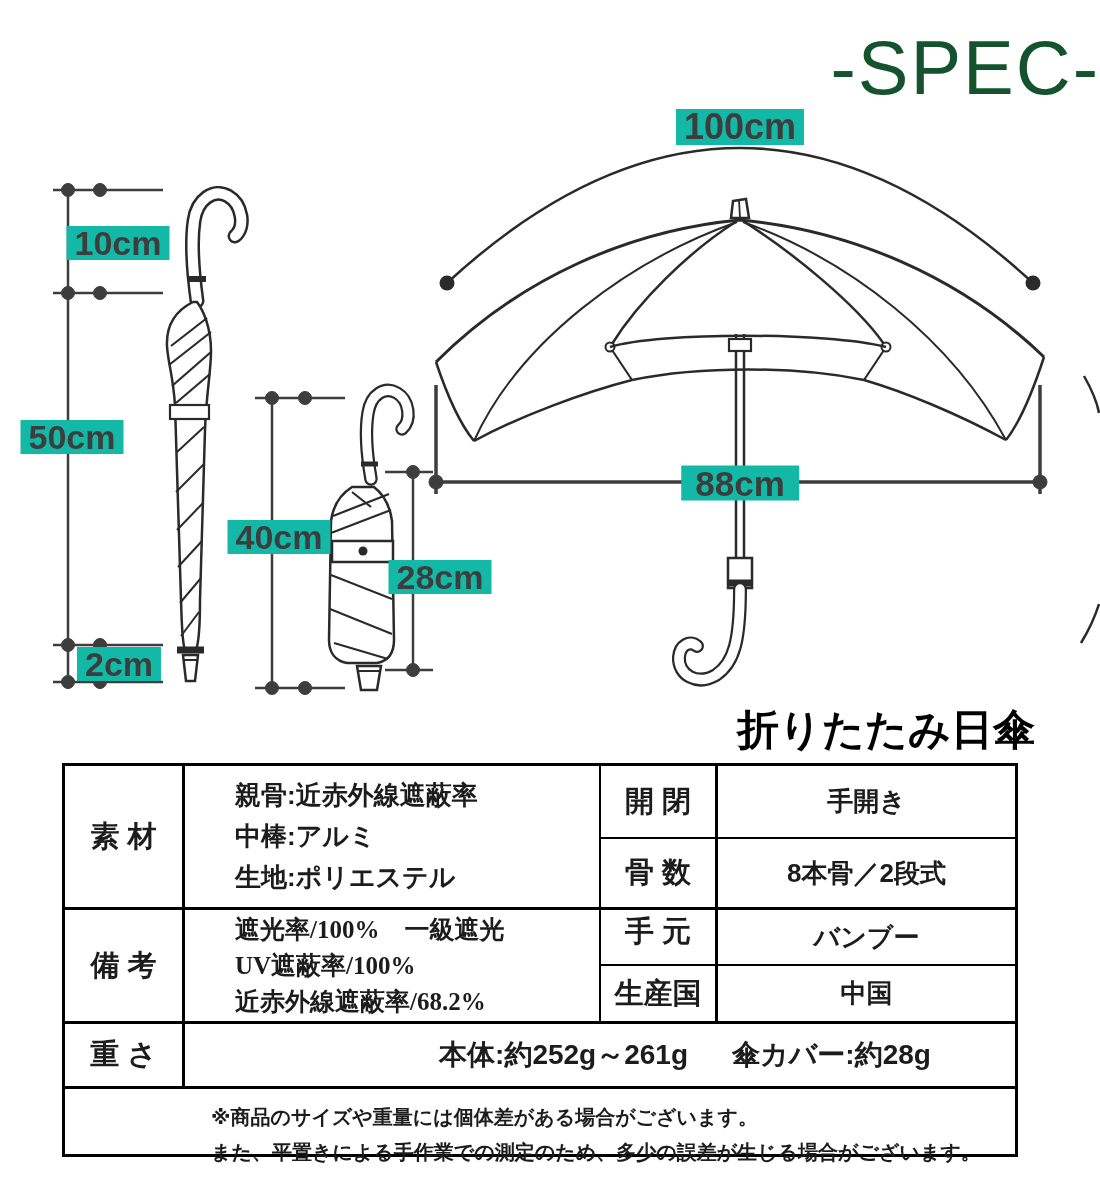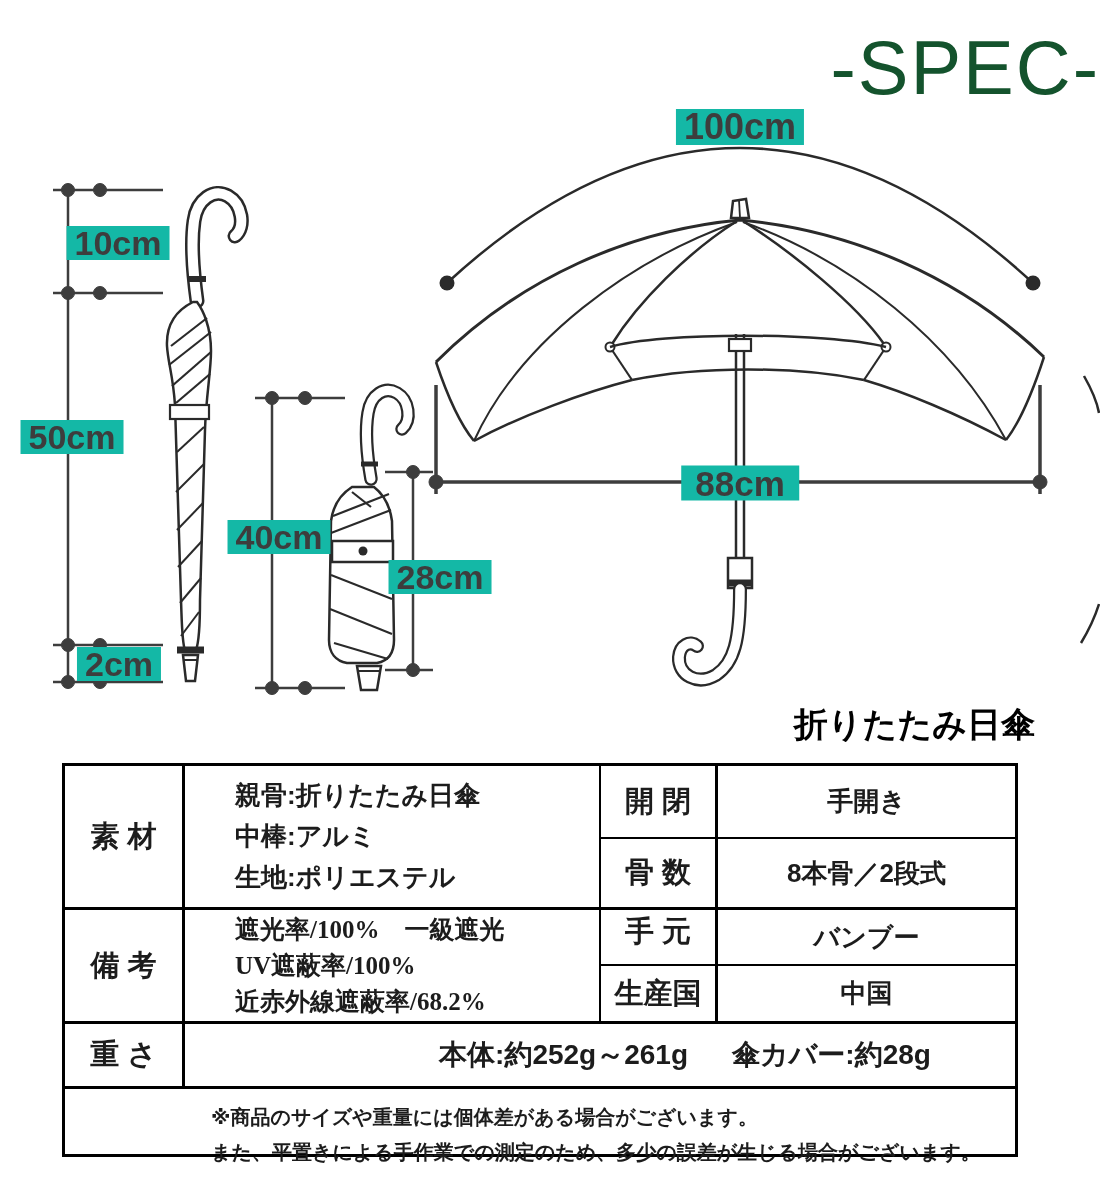--- a/index.html
+++ b/index.html
@@ -12,21 +12,21 @@
     left:0;top:14px;width:100%;text-align:right;
     font-size:76px;font-weight:500;letter-spacing:2px;color:#14532d;margin-top:10px;
   }
   .dim-label{
     transform:translate(-50%,-50%);background:#14b8a6;padding:0 8px;
     color:#3d3d3d;font-weight:700;font-size:34px;white-space:nowrap;line-height:1;
   }
   .dim-label.big{font-size:36px;}
   .dim-label.span88{padding:0 14px;font-size:35px;}
   .product-label{
-    right:65px;top:702px;font-size:34px;font-weight:700;color:#000;white-space:nowrap;
+    right:65px;top:702px;font-size:42px;font-weight:700;color:#000;white-space:nowrap;
   }
   
   .spec-table{
     left:62px;top:763px;width:956px;height:394px;
     border:3px solid #000;box-sizing:border-box;background:#fff;
   }
   .tl{position:absolute;background:#000;}
   .cell{
     position:absolute;display:flex;align-items:center;justify-content:center;
     box-sizing:border-box;white-space:nowrap;
@@ -184,21 +184,21 @@
     <div class="tl" style="left:534px;top:0;width:2px;height:257px;"></div>
     <div class="tl" style="left:650px;top:0;width:3px;height:257px;"></div>
     <div class="tl" style="left:534px;top:71px;width:416px;height:2px;"></div>
     <div class="tl" style="left:0;top:141px;width:950px;height:3px;"></div>
     <div class="tl" style="left:534px;top:198px;width:416px;height:2px;"></div>
     <div class="tl" style="left:0;top:255px;width:950px;height:3px;"></div>
     <div class="tl" style="left:0;top:320px;width:950px;height:3px;"></div>
 
     <div class="cell lab" style="left:0;top:0;width:117px;height:141px">素 材</div>
     <div class="cell multiline" style="left:120px;top:0;width:414px;height:141px">
-      <div>親骨:折りたたみ日傘</div>
+      <div>親骨:近赤外線遮蔽率</div>
       <div>中棒:アルミ</div>
       <div>生地:ポリエステル</div>
     </div>
 
     <div class="cell lab" style="left:536px;top:0;width:114px;height:71px">開 閉</div>
     <div class="cell val" style="left:653px;top:0;width:297px;height:71px">手開き</div>
 
     <div class="cell lab" style="left:536px;top:73px;width:114px;height:68px">骨 数</div>
     <div class="cell val" style="left:653px;top:73px;width:297px;height:68px">8本骨／2段式</div>
 

